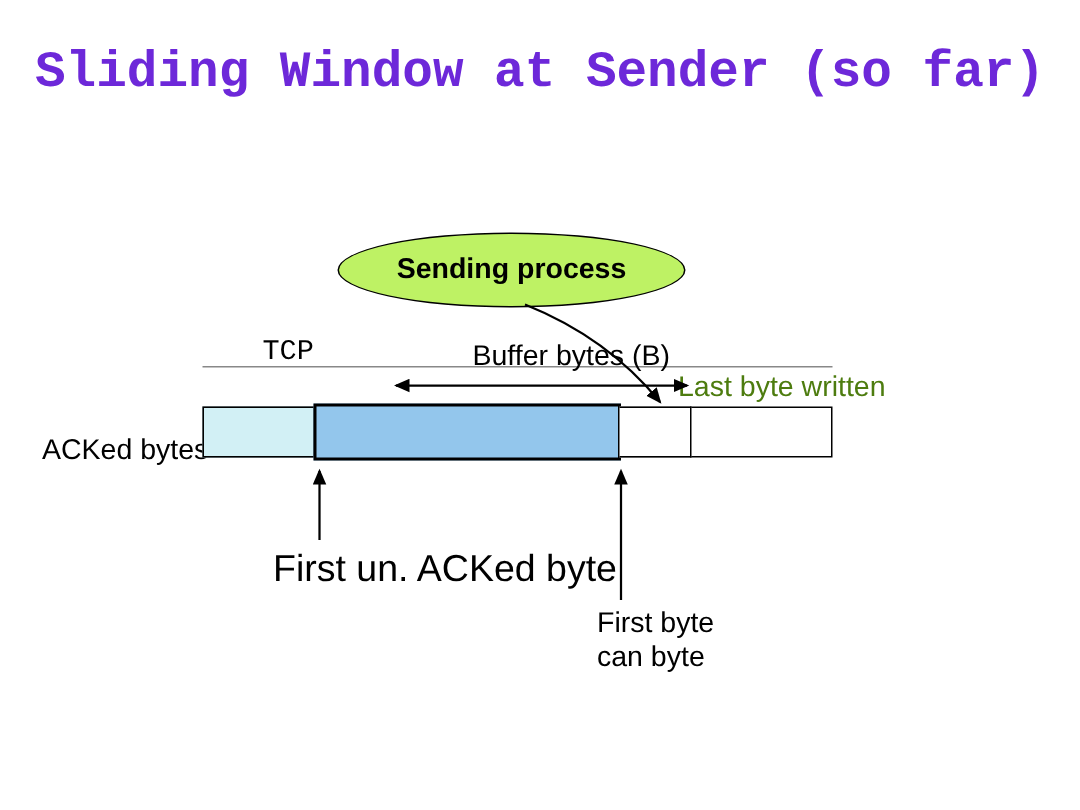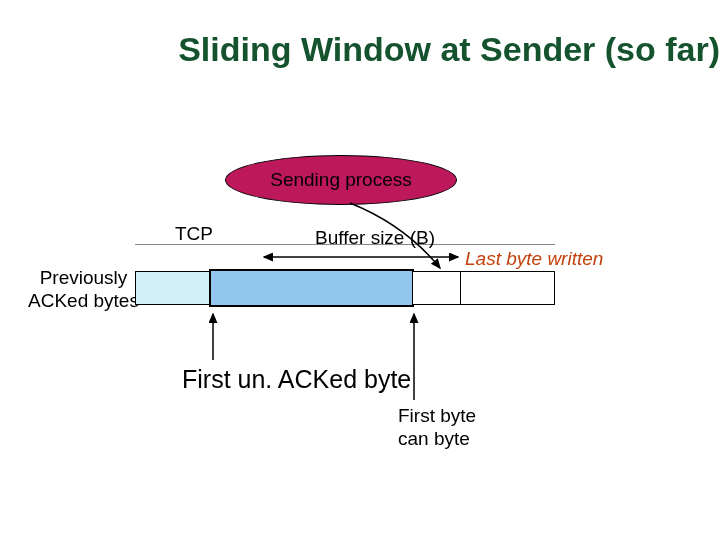--- a/index.html
+++ b/index.html
@@ -10,71 +10,72 @@
     background: #ffffff;
     font-family: Arial, Helvetica, sans-serif;
     position: relative;
     overflow: hidden;
   }
   .title {
     position: absolute;
     top: 30px;
     left: 0;
     width: 720px;
-    text-align: right;
+    text-align: center;
     font-size: 34px;
     font-weight: bold;
-    color: #14532d;
+    color: #6d28d9;
+    font-family: Liberation Mono, monospace;
   }
   .process-oval {
     position: absolute;
     top: 155px;
     left: 225px;
     width: 230px;
     height: 48px;
-    background: #be185d;
+    background: #bef264;
     border: 1.5px solid #000;
     border-radius: 50%;
     display: flex;
     align-items: center;
     justify-content: center;
     font-size: 19px;
-    font-weight: normal;
+    font-weight: bold;
     color: #000;
   }
   .hr-line {
     position: absolute;
     top: 244px;
     left: 135px;
     width: 420px;
     height: 0;
     border-top: 1px solid #888;
   }
   .tcp-label {
     position: absolute;
     top: 223px;
     left: 175px;
     font-size: 19px;
     color: #000;
     font-weight: normal;
+    font-family: Liberation Mono, monospace;
   }
   .buffer-label {
     position: absolute;
     top: 227px;
     left: 315px;
     font-size: 19px;
     color: #000;
   }
   .lastwritten-label {
     position: absolute;
     top: 248px;
-    left: 465px;
+    left: 452px;
     font-size: 19px;
-    color: #c2410c;
-    font-style: italic;
+    color: #4d7c0f;
   }
   .prev-acked-label {
     position: absolute;
     top: 267px;
     left: 28px;
     font-size: 19px;
     text-align: center;
     color: #000;
     line-height: 1.2;
   }
@@ -149,25 +150,25 @@
 
 <div class="title">Sliding Window at Sender (so far)</div>
 
 <div class="process-oval">
   <span>Sending process</span>
 </div>
 
 <div class="hr-line"></div>
 
 <div class="tcp-label">TCP</div>
-<div class="buffer-label">Buffer size (B)</div>
+<div class="buffer-label">Buffer bytes (B)</div>
 <div class="lastwritten-label">Last byte written</div>
 
 <div class="prev-acked-label">
-  <span>Previously</span><br>
+  <br>
   <span>ACKed bytes</span>
 </div>
 
 <div class="buf-outer"></div>
 <div class="buf-acked"></div>
 <div class="buf-window"></div>
 <div class="buf-written"></div>
 
 <div class="first-unacked-label">First un. ACKed byte</div>
 

